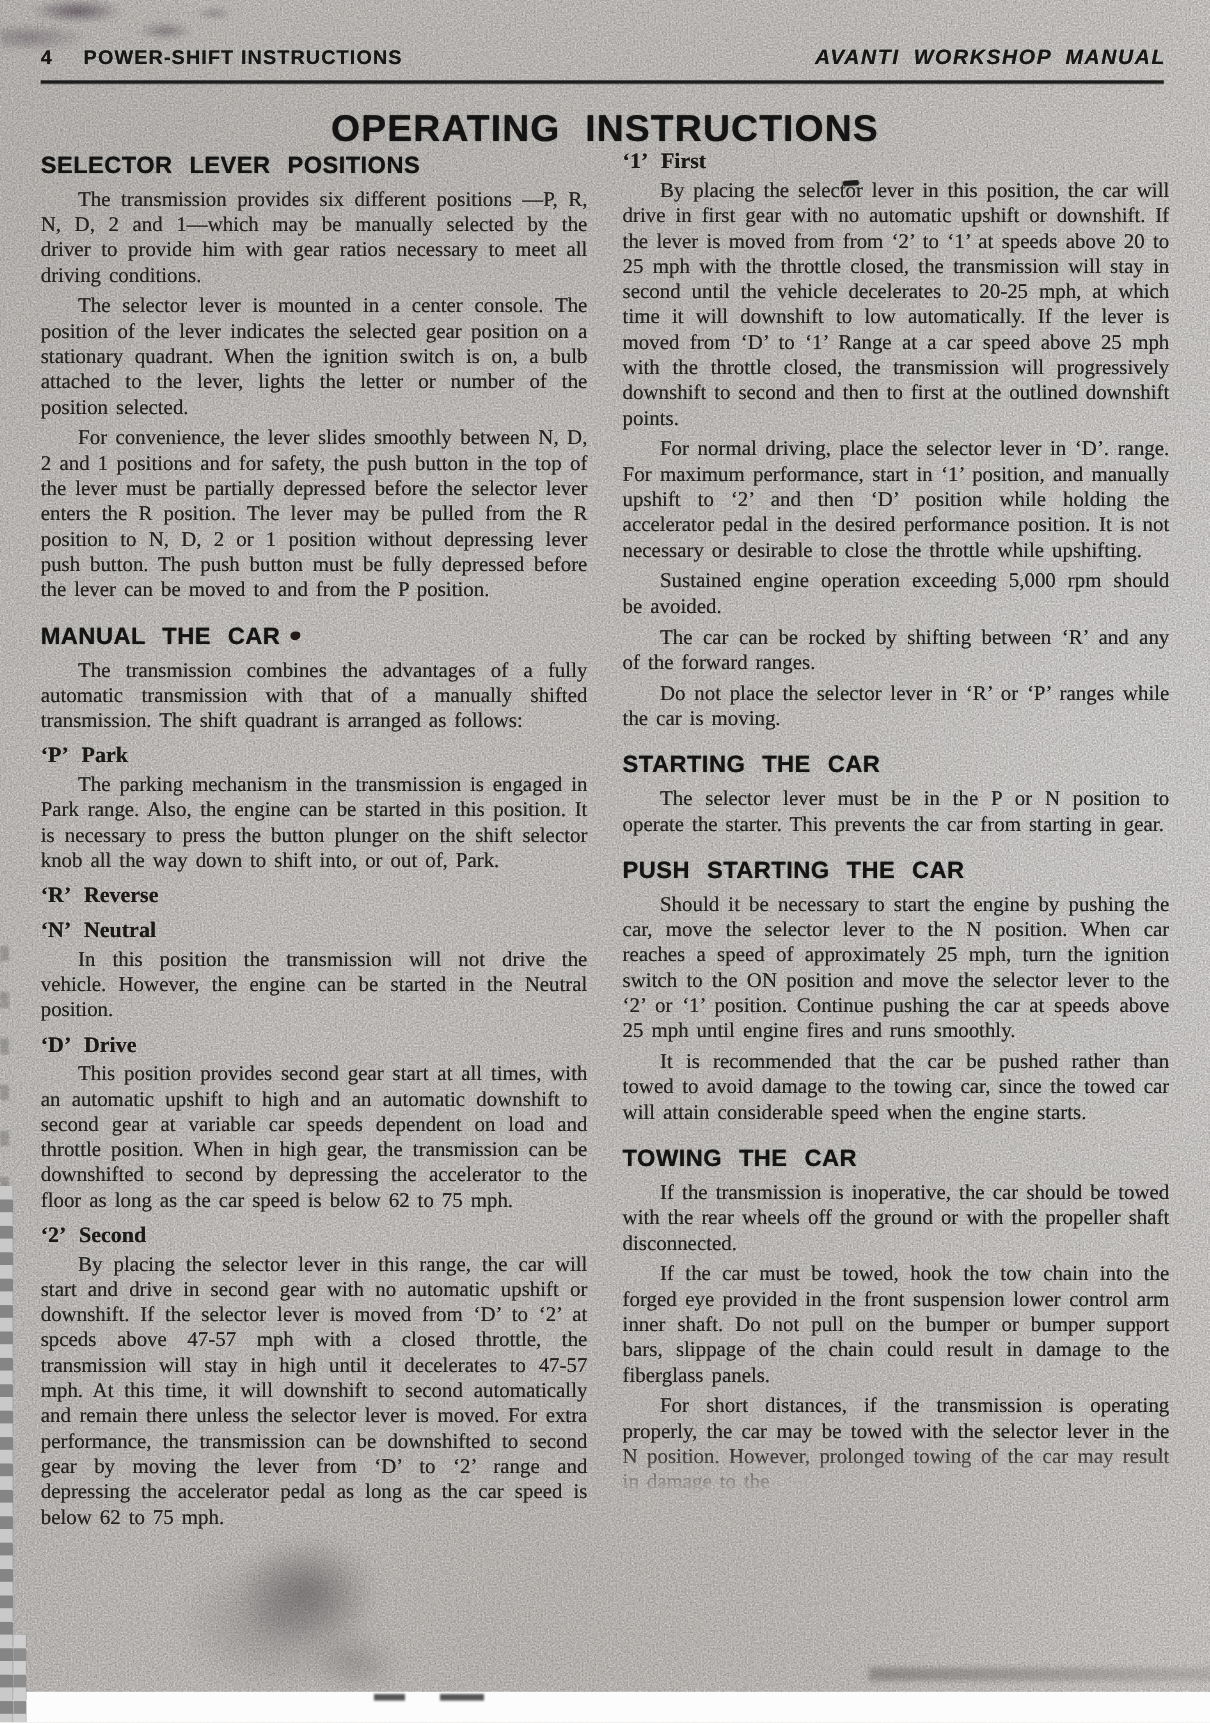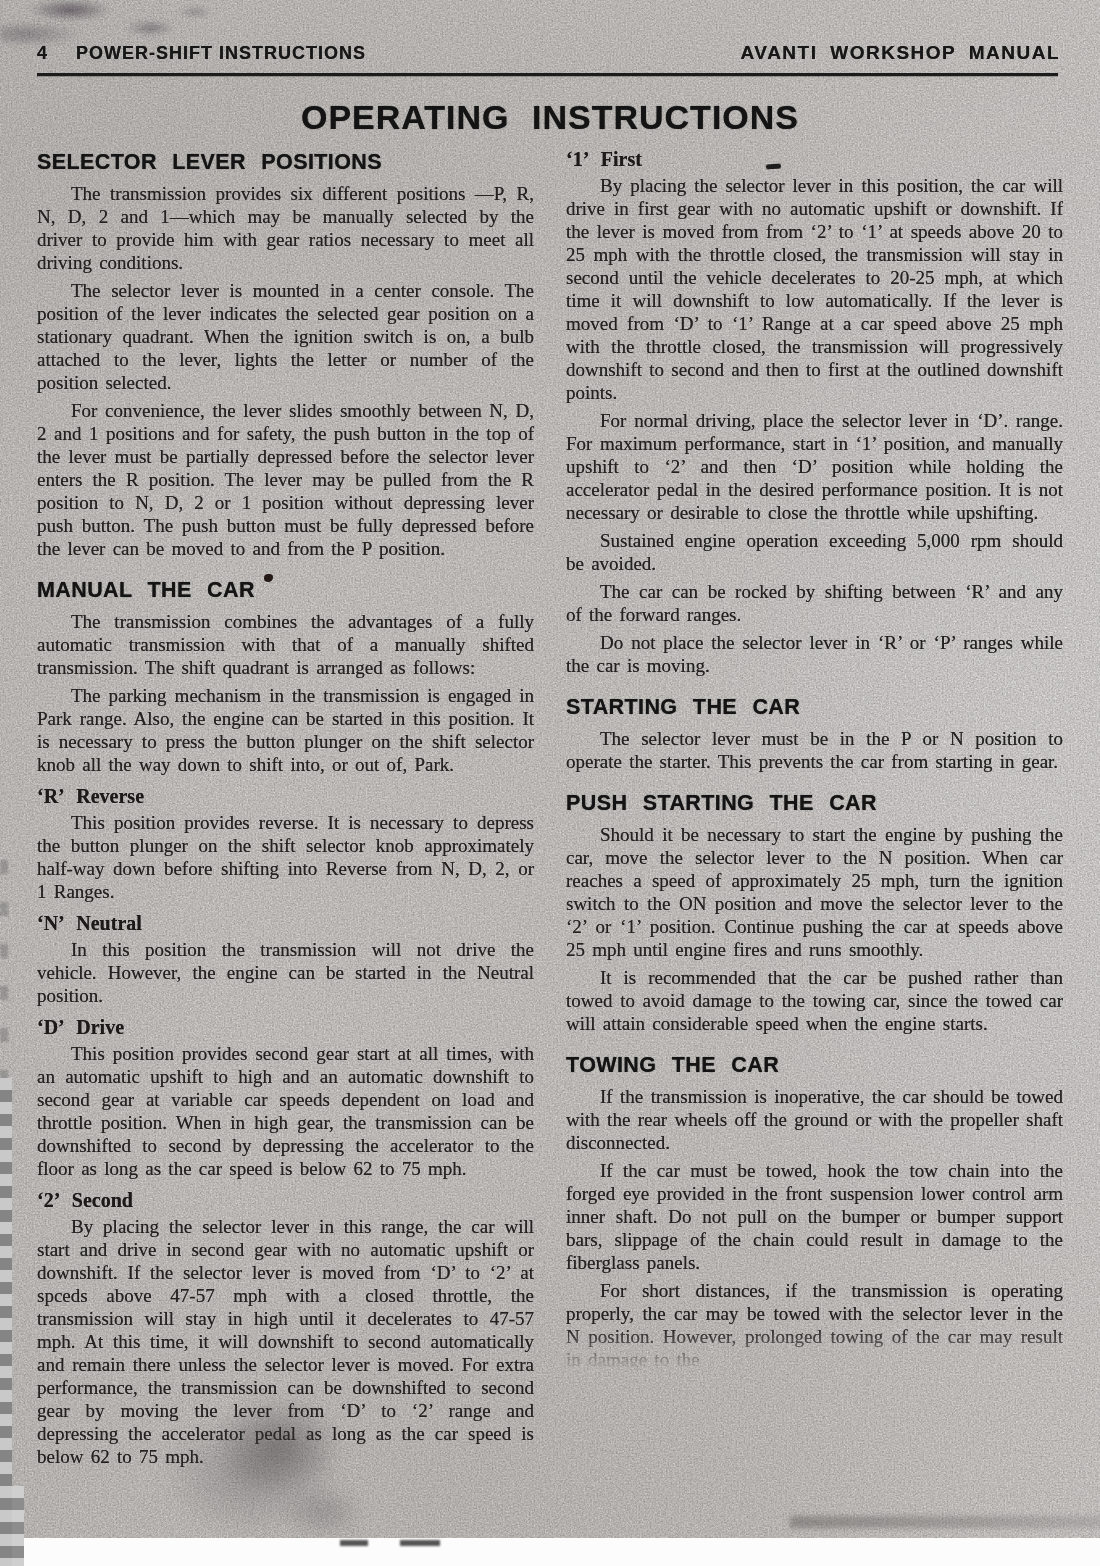--- a/index.html
+++ b/index.html
@@ -11,28 +11,28 @@
       radial-gradient(ellipse 700px 900px at 95% 45%, rgba(255,255,255,0.5), transparent 70%),
       radial-gradient(ellipse 800px 500px at 40% 95%, rgba(130,125,120,0.10), transparent 75%),
       linear-gradient(90deg,#e2e0dc 0%, #e8e6e2 20%, #e6e4e0 70%, #eceae7 100%);
   }
   .noise-layer{position:absolute;inset:0;pointer-events:none;mix-blend-mode:multiply;}
   
   .hdr{position:absolute;top:42px;left:37px;right:40px;display:flex;justify-content:space-between;align-items:baseline;
        font-family:"Liberation Sans", sans-serif;font-weight:700;font-size:18px;letter-spacing:1px;color:#171717;
        text-shadow:0 0 .6px rgba(20,20,20,.8);}
   .hdr-left{display:flex;gap:28px;}
-  .hdr-right{letter-spacing:1.5px;font-size:19px;word-spacing:6px;}
+  .hdr-right{letter-spacing:1.5px;font-size:19px;word-spacing:6px;font-style:italic;}
   .rule{position:absolute;top:73px;left:37px;right:42px;height:3px;background:#1c1c1c;
         box-shadow:0 1px 0 rgba(28,28,28,.25);}
   .title{position:absolute;top:98px;left:0;width:100%;text-align:center;
          font-family:"Liberation Sans", sans-serif;font-weight:700;font-size:34px;letter-spacing:1px;word-spacing:12px;
          color:#141414;text-shadow:0 0 1px rgba(15,15,15,.75);}
   
-  .cols{position:absolute;top:148px;left:37px;width:1026px;display:flex;gap:32px;}
+  .cols{position:absolute;top:136px;left:37px;width:1026px;display:flex;gap:32px;}
   .col{width:497px;}
   .sec-h{font-family:"Liberation Sans", sans-serif;font-weight:700;font-size:21.5px;letter-spacing:.4px;word-spacing:9px;
          color:#141414;margin:18px 0 7px;text-shadow:0 0 .8px rgba(15,15,15,.8);}
   .sec-h.first{margin-top:2px;}
   .sub-h{font-size:20px;font-weight:700;margin:9px 0 3px;color:#1b1a19;word-spacing:8px;
          text-shadow:0 0 .5px rgba(20,20,20,.7);}
   .body-p{font-size:19px;line-height:23px;text-align:justify;text-indent:34px;margin:0 0 5px;
           word-spacing:2.5px;color:#232221;text-shadow:0 0 .5px rgba(25,25,25,.65);}
   .fade-out{
     -webkit-mask-image:linear-gradient(180deg,#000 0%,#000 52%,rgba(0,0,0,.6) 74%,rgba(0,0,0,.22) 90%,rgba(0,0,0,0) 100%);
@@ -94,23 +94,23 @@
   <div class="title">OPERATING INSTRUCTIONS</div>
 
   <div class="cols">
     <div class="col">
       <h2 class="sec-h first">SELECTOR LEVER POSITIONS</h2>
       <p class="body-p">The transmission provides six different positions —P, R, N, D, 2 and 1—which may be manually selected by the driver to provide him with gear ratios necessary to meet all driving conditions.</p>
       <p class="body-p">The selector lever is mounted in a center console. The position of the lever indicates the selected gear position on a stationary quadrant. When the ignition switch is on, a bulb attached to the lever, lights the letter or number of the position selected.</p>
       <p class="body-p">For convenience, the lever slides smoothly between N, D, 2 and 1 positions and for safety, the push button in the top of the lever must be partially depressed before the selector lever enters the R position. The lever may be pulled from the R position to N, D, 2 or 1 position without depressing lever push button. The push button must be fully depressed before the lever can be moved to and from the P position.</p>
       <h2 class="sec-h">MANUAL THE CAR</h2>
       <p class="body-p">The transmission combines the advantages of a fully automatic transmission with that of a manually shifted transmission. The shift quadrant is arranged as follows:</p>
+      <h3 class="sub-h">‘P’ Park</h3>
       <p class="body-p">The parking mechanism in the transmission is engaged in Park range. Also, the engine can be started in this position. It is necessary to press the button plunger on the shift selector knob all the way down to shift into, or out of, Park.</p>
       <h3 class="sub-h">‘R’ Reverse</h3>
-      <p class="body-p">This position provides reverse. It is necessary to depress the button plunger on the shift selector knob approximately half-way down before shifting into Reverse from N, D, 2, or 1 Ranges.</p>
       <h3 class="sub-h">‘N’ Neutral</h3>
       <p class="body-p">In this position the transmission will not drive the vehicle. However, the engine can be started in the Neutral position.</p>
       <h3 class="sub-h">‘D’ Drive</h3>
       <p class="body-p">This position provides second gear start at all times, with an automatic upshift to high and an automatic downshift to second gear at variable car speeds dependent on load and throttle position. When in high gear, the transmission can be downshifted to second by depressing the accelerator to the floor as long as the car speed is below 62 to 75 mph.</p>
       <h3 class="sub-h">‘2’ Second</h3>
       <p class="body-p">By placing the selector lever in this range, the car will start and drive in second gear with no automatic upshift or downshift. If the selector lever is moved from ‘D’ to ‘2’ at spceds above 47-57 mph with a closed throttle, the transmission will stay in high until it decelerates to 47-57 mph. At this time, it will downshift to second automatically and remain there unless the selector lever is moved. For extra performance, the transmission can be downshifted to second gear by moving the lever from ‘D’ to ‘2’ range and depressing the accelerator pedal as long as the car speed is below 62 to 75 mph.</p>
     </div>
 
     <div class="col">
       <h3 class="sub-h" style="margin-top:0;">‘1’ First</h3>

